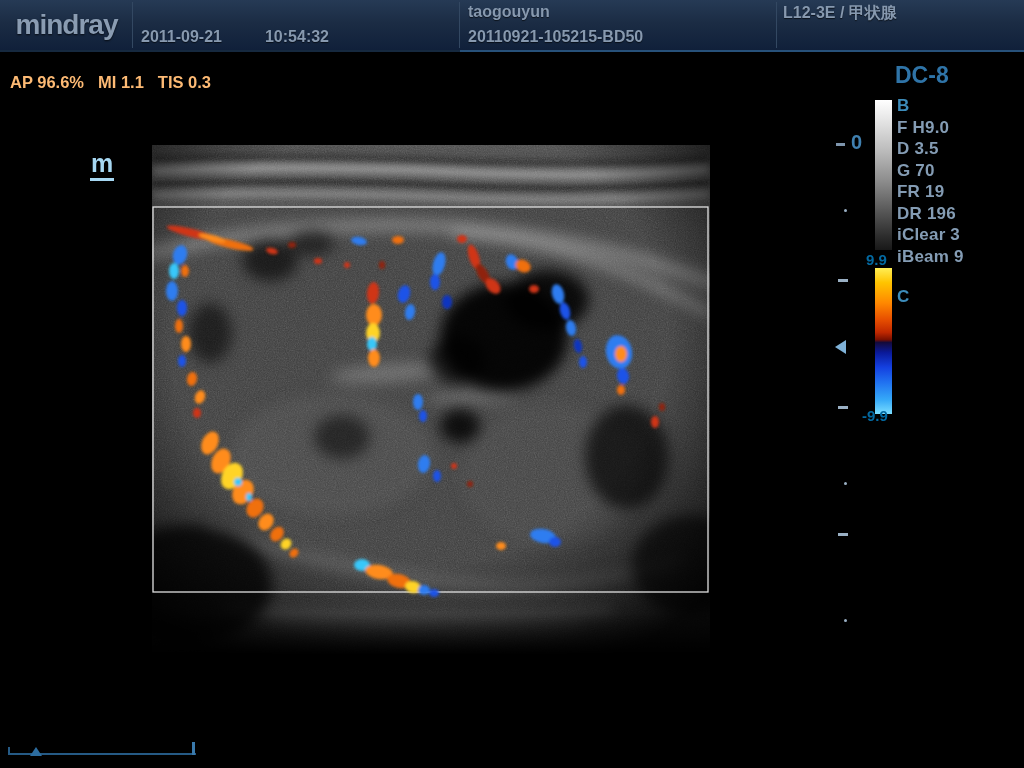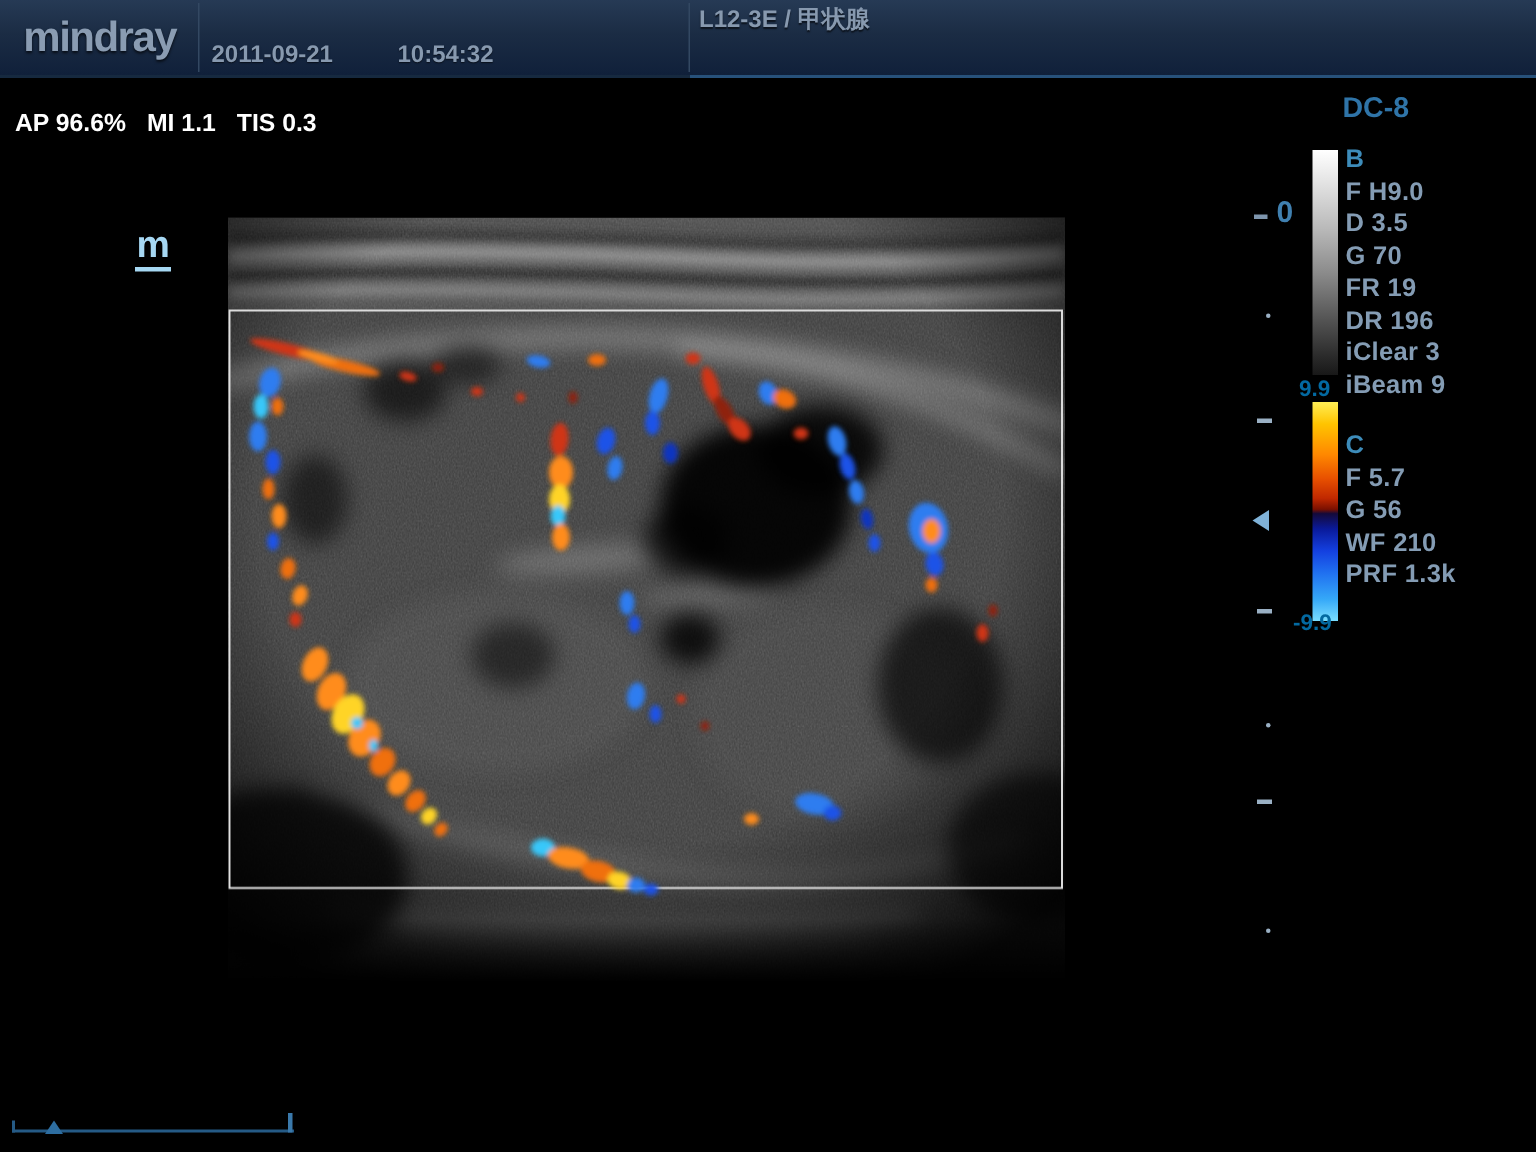--- a/index.html
+++ b/index.html
@@ -16,23 +16,23 @@
              text-shadow:0 1px 2px rgba(0,0,0,.7);}
   .dt{width:327px;display:flex;align-items:flex-end;padding:0 0 4px 8px;gap:43px;}
   .bartext{font-size:16px;font-weight:bold;color:#8799af;text-shadow:0 1px 1px rgba(0,0,0,.6);}
   .pt{width:317px;display:flex;flex-direction:column;justify-content:space-between;
       padding:3px 0 4px 8px;}
   .probe{flex:1;padding:3px 0 0 6px;}
   .bar-underline-l{position:absolute;left:0;top:50px;width:460px;height:2px;background:#16293f;}
   .bar-underline-r{position:absolute;left:460px;top:50px;width:564px;height:2px;background:#27517a;}
   
   .statusline{position:absolute;left:10px;top:73px;display:flex;gap:14px;
-              font-size:16.5px;font-weight:bold;color:#ffffff;}
-  
-  .model{position:absolute;left:895px;top:62px;font-size:19px;font-weight:bold;color:#2f74a8;}
+              font-size:16.5px;font-weight:bold;color:#fdba74;}
+  
+  .model{position:absolute;left:895px;top:62px;font-size:23px;font-weight:bold;color:#2f74a8;}
   
   .mmark{position:absolute;left:90px;top:151px;font-size:25px;font-weight:bold;line-height:1;
          color:#a6d7f2;border-bottom:3px solid #a6d7f2;padding:0 1px 2px 1px;}
   
   .usimg{position:absolute;left:152px;top:145px;width:558px;height:510px;}
   
   .tick-dash{position:absolute;width:10px;height:3px;background:#9ab0c4;}
   .tick-dot{position:absolute;width:3px;height:3px;border-radius:50%;background:#9ab0c4;}
   .zero-dash{position:absolute;left:836px;top:143px;width:9px;height:3px;background:#7e95ad;}
   .zero-num{position:absolute;left:851px;top:131px;font-size:20px;font-weight:bold;color:#4080b0;}
@@ -66,20 +66,25 @@
 <div id="screen">
 
   <div class="topbar">
     <div class="cell logo">
       <span>mindray</span>
       <div class="vsep"></div>
     </div>
     <div class="cell dt">
       <span class="bartext">2011-09-21</span>
       <span class="bartext">10:54:32</span>
+      <div class="vsep"></div>
+    </div>
+    <div class="cell pt">
+      <span class="bartext">taogouyun</span>
+      <span class="bartext">20110921-105215-BD50</span>
       <div class="vsep"></div>
     </div>
     <div class="cell probe">
       <span class="bartext">L12-3E / 甲状腺</span>
     </div>
   </div>
   <div class="bar-underline-l"></div>
   <div class="bar-underline-r"></div>
 
   <div class="statusline">
@@ -275,26 +280,20 @@
           <div>iBeam 9</div>
         </div>
     </div>
 
     <div class="scale-num" style="left:866px;top:251px;">9.9</div>
     <div class="colorbar"></div>
     <div class="scale-num" style="left:862px;top:407px;">-9.9</div>
 
     <div class="param-block" style="top:286px;">
       <div class="mode-label">C</div>
-      <div>
-          <div>F 5.7</div>
-          <div>G 56</div>
-          <div>WF 210</div>
-          <div>PRF 1.3k</div>
-        </div>
     </div>
   </div>
 
   <div>
     <div class="cine-start"></div>
     <div class="cine-track"></div>
     <div class="cine-handle"></div>
     <div class="cine-end"></div>
     <div class="cine-count">93/93</div>
   </div>

